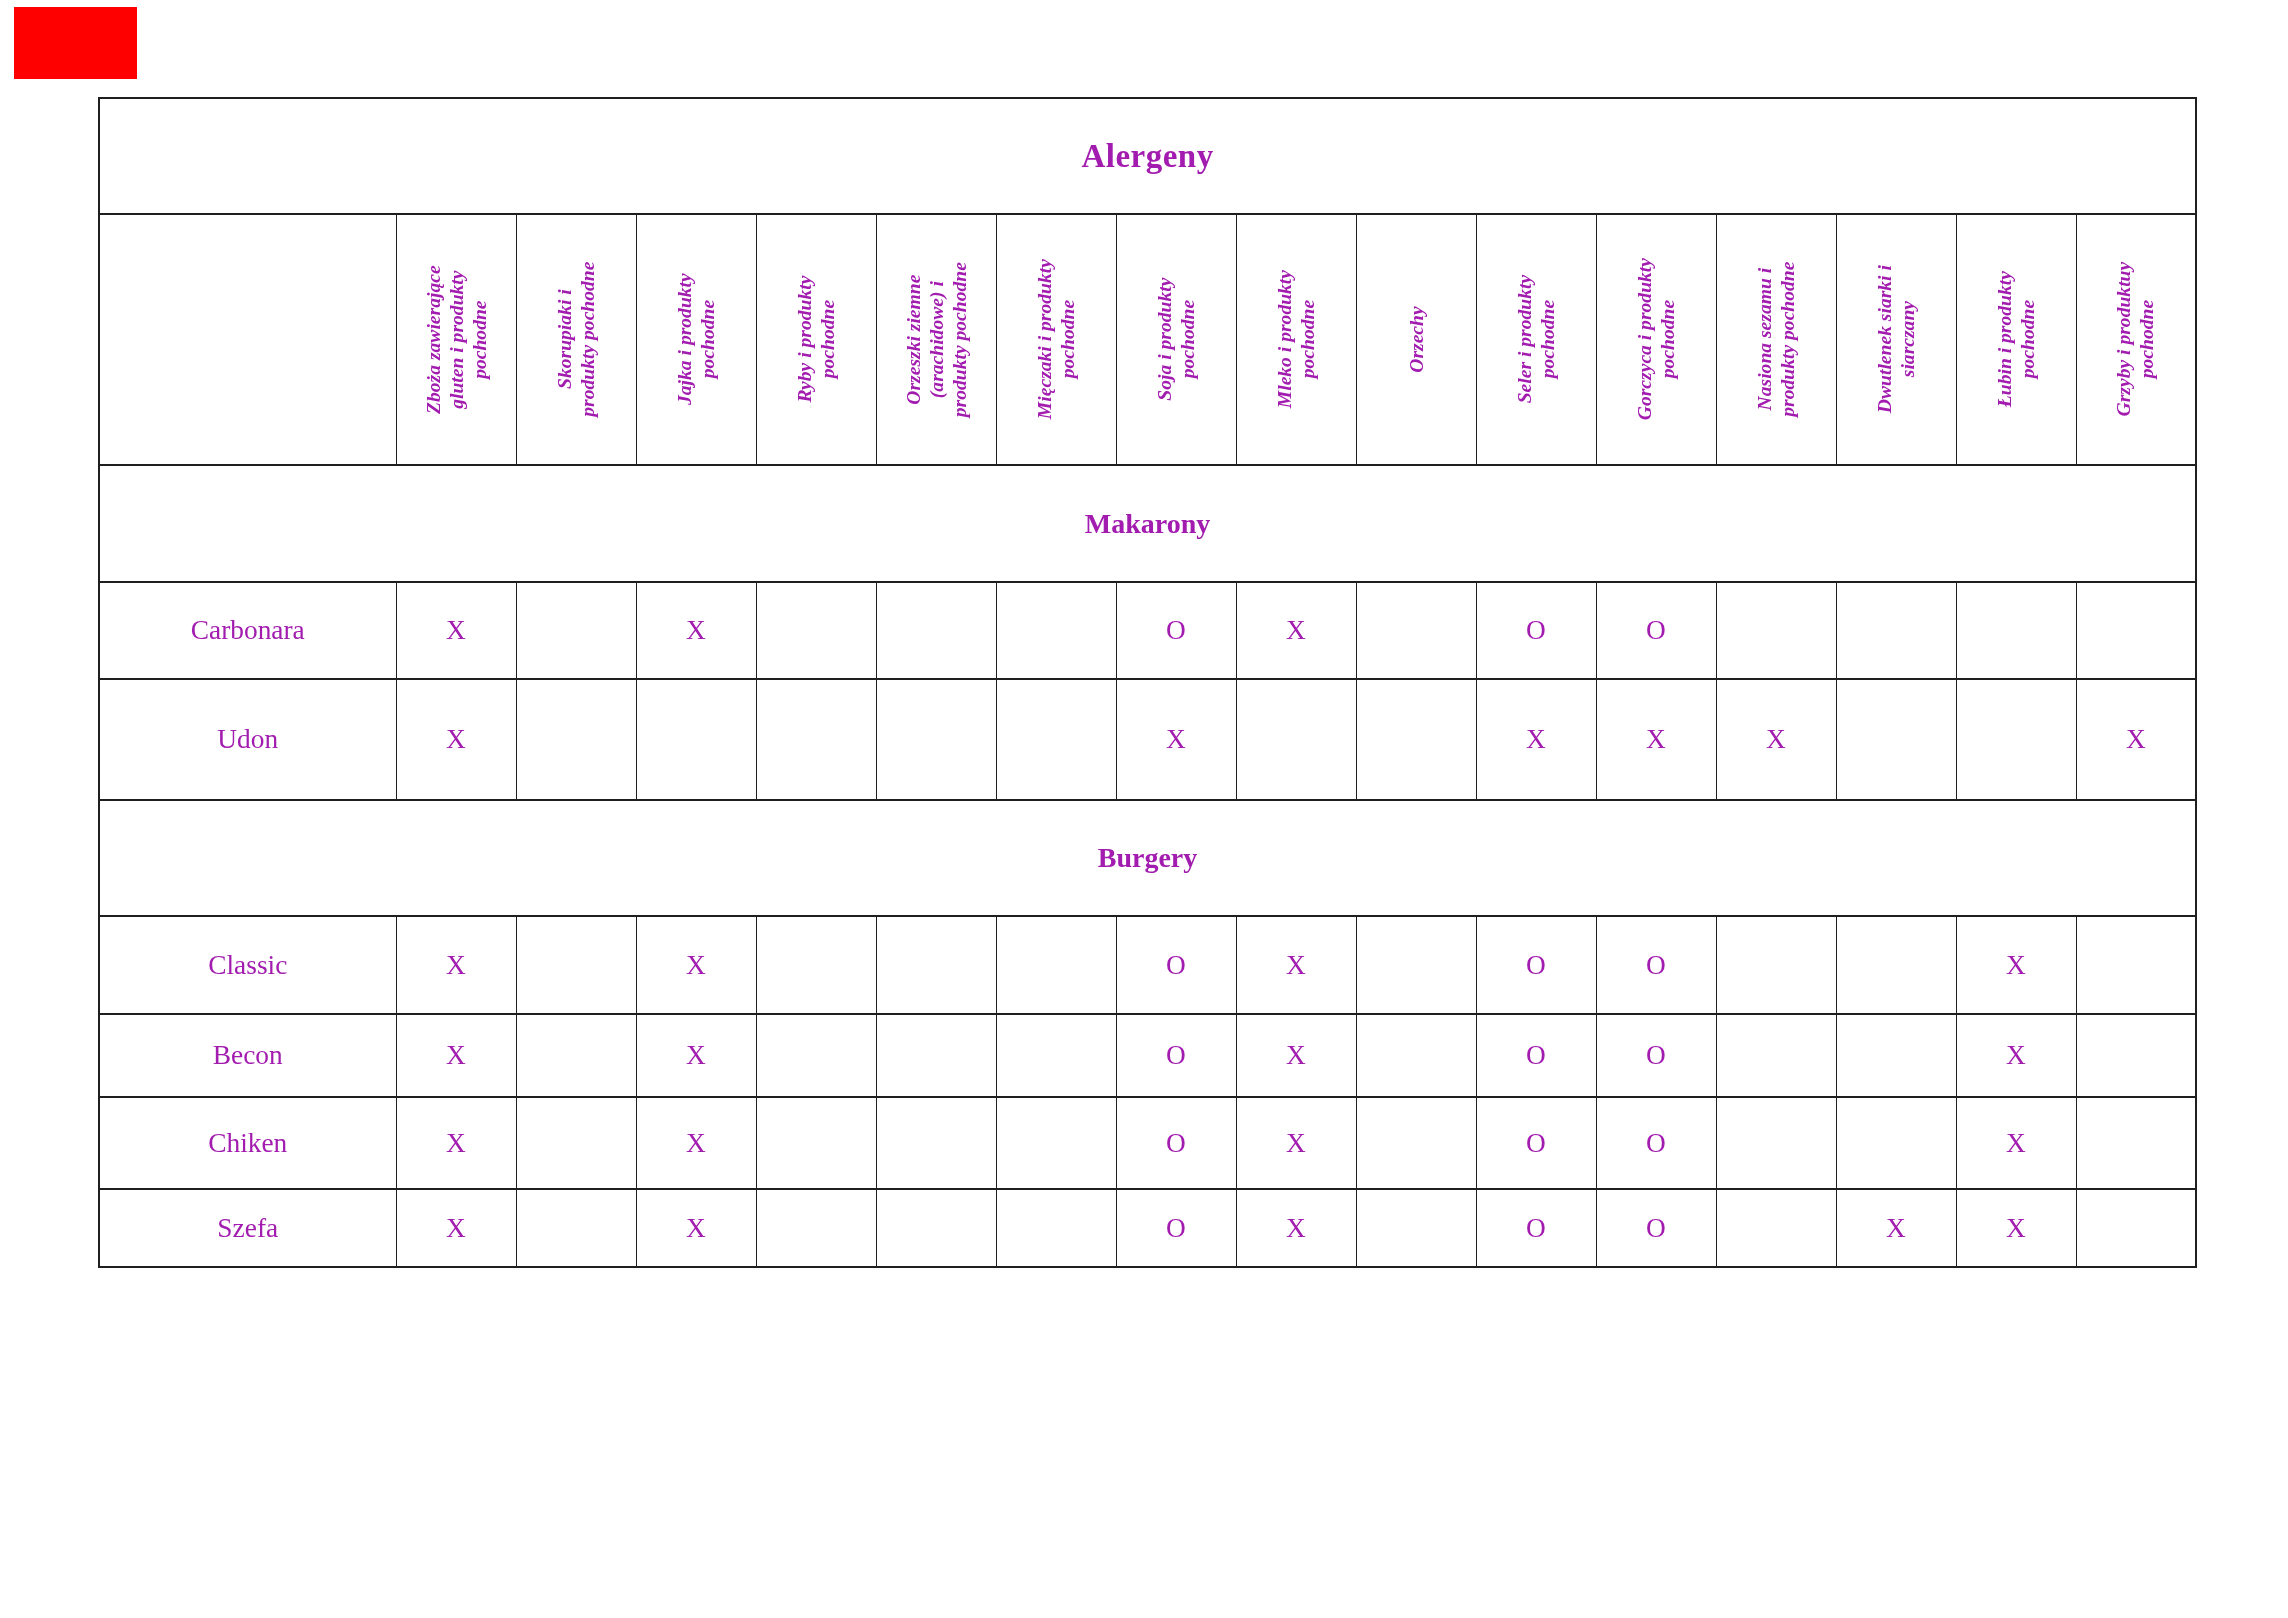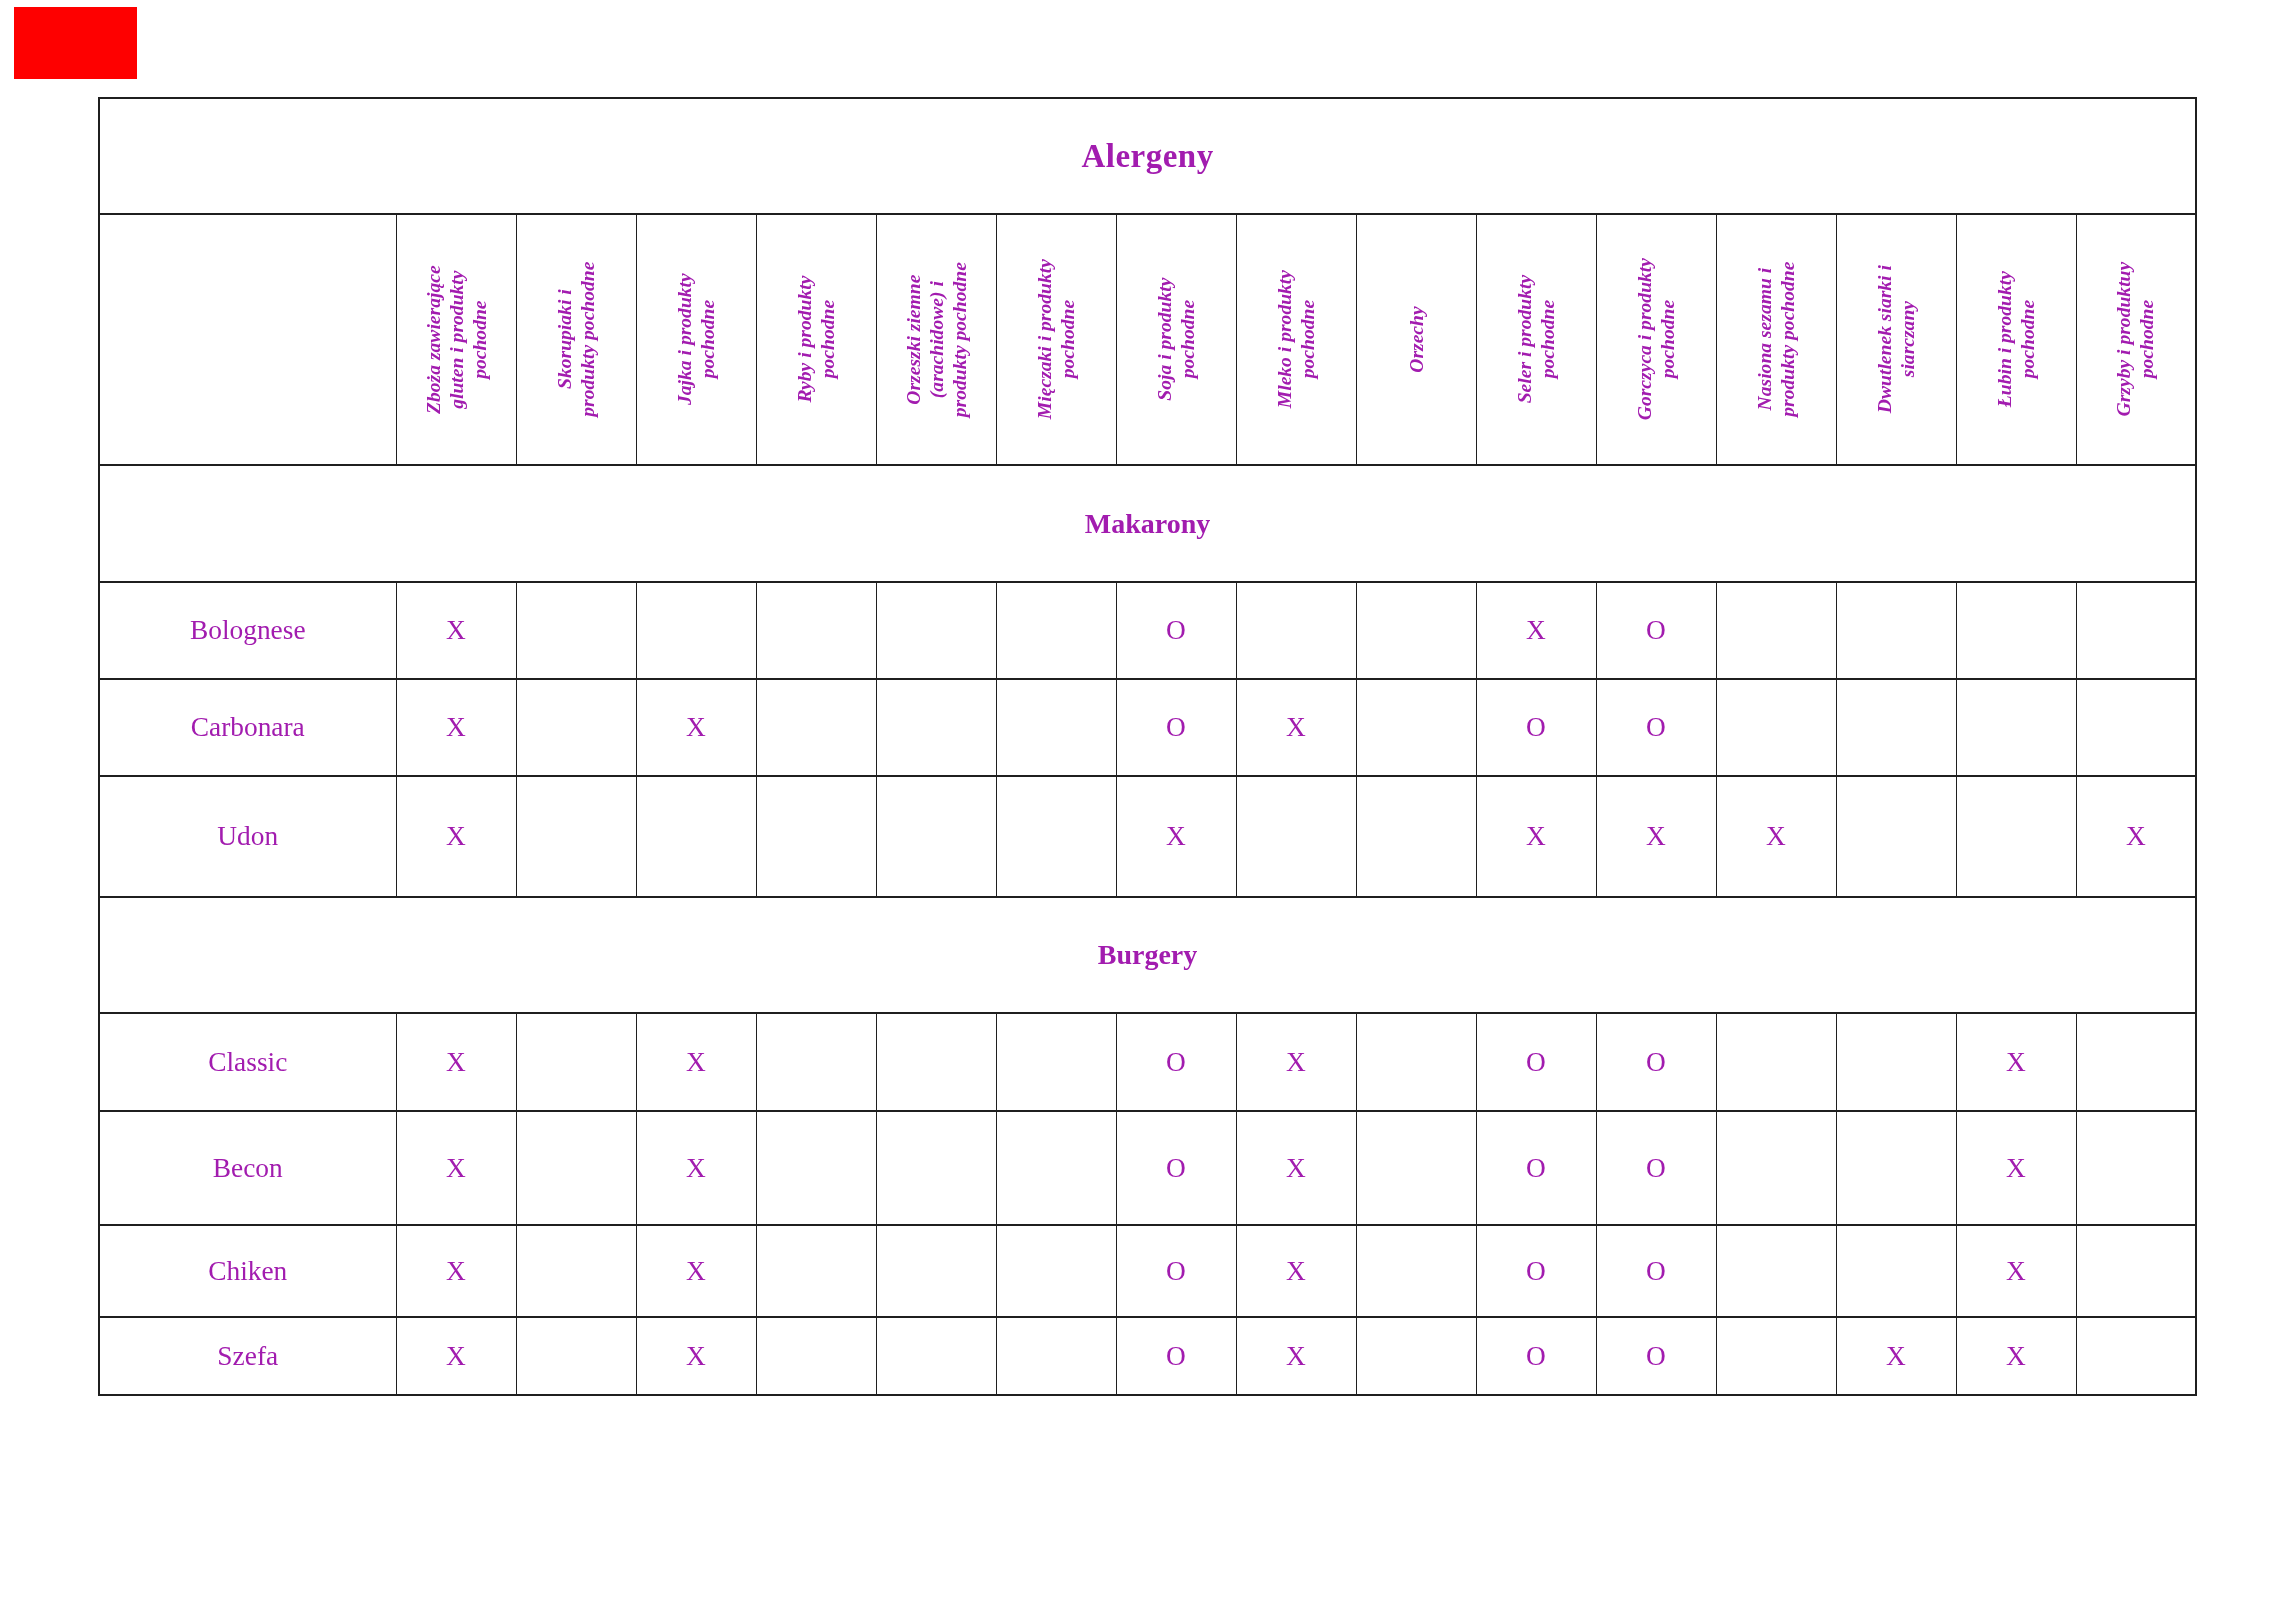--- a/index.html
+++ b/index.html
@@ -157,38 +157,20 @@
               <div class="vtext">Grzyby i produktuy
 pochodne</div>
             </div>
           </td>
         </tr>
 
     <tr style="height: 117px; padding-left: 47px;">
           <td colspan="16" class="section-cell">Makarony</td>
         </tr>
         <tr style="height: 97px;">
-          <td class="name-cell">Bolognese</td>
-          <td class="mark-cell">X</td>
-          <td class="mark-cell"></td>
-          <td class="mark-cell"></td>
-          <td class="mark-cell"></td>
-          <td class="mark-cell"></td>
-          <td class="mark-cell"></td>
-          <td class="mark-cell">O</td>
-          <td class="mark-cell"></td>
-          <td class="mark-cell"></td>
-          <td class="mark-cell">X</td>
-          <td class="mark-cell">O</td>
-          <td class="mark-cell"></td>
-          <td class="mark-cell"></td>
-          <td class="mark-cell"></td>
-          <td class="mark-cell"></td>
-        </tr>
-        <tr style="height: 97px;">
           <td class="name-cell">Carbonara</td>
           <td class="mark-cell">X</td>
           <td class="mark-cell"></td>
           <td class="mark-cell">X</td>
           <td class="mark-cell"></td>
           <td class="mark-cell"></td>
           <td class="mark-cell"></td>
           <td class="mark-cell">O</td>
           <td class="mark-cell">X</td>
           <td class="mark-cell"></td>
@@ -231,21 +213,21 @@
           <td class="mark-cell">O</td>
           <td class="mark-cell">X</td>
           <td class="mark-cell"></td>
           <td class="mark-cell">O</td>
           <td class="mark-cell">O</td>
           <td class="mark-cell"></td>
           <td class="mark-cell"></td>
           <td class="mark-cell">X</td>
           <td class="mark-cell"></td>
         </tr>
-        <tr style="height: 114px;">
+        <tr style="height: 83px;">
           <td class="name-cell">Becon</td>
           <td class="mark-cell">X</td>
           <td class="mark-cell"></td>
           <td class="mark-cell">X</td>
           <td class="mark-cell"></td>
           <td class="mark-cell"></td>
           <td class="mark-cell"></td>
           <td class="mark-cell">O</td>
           <td class="mark-cell">X</td>
           <td class="mark-cell"></td>

